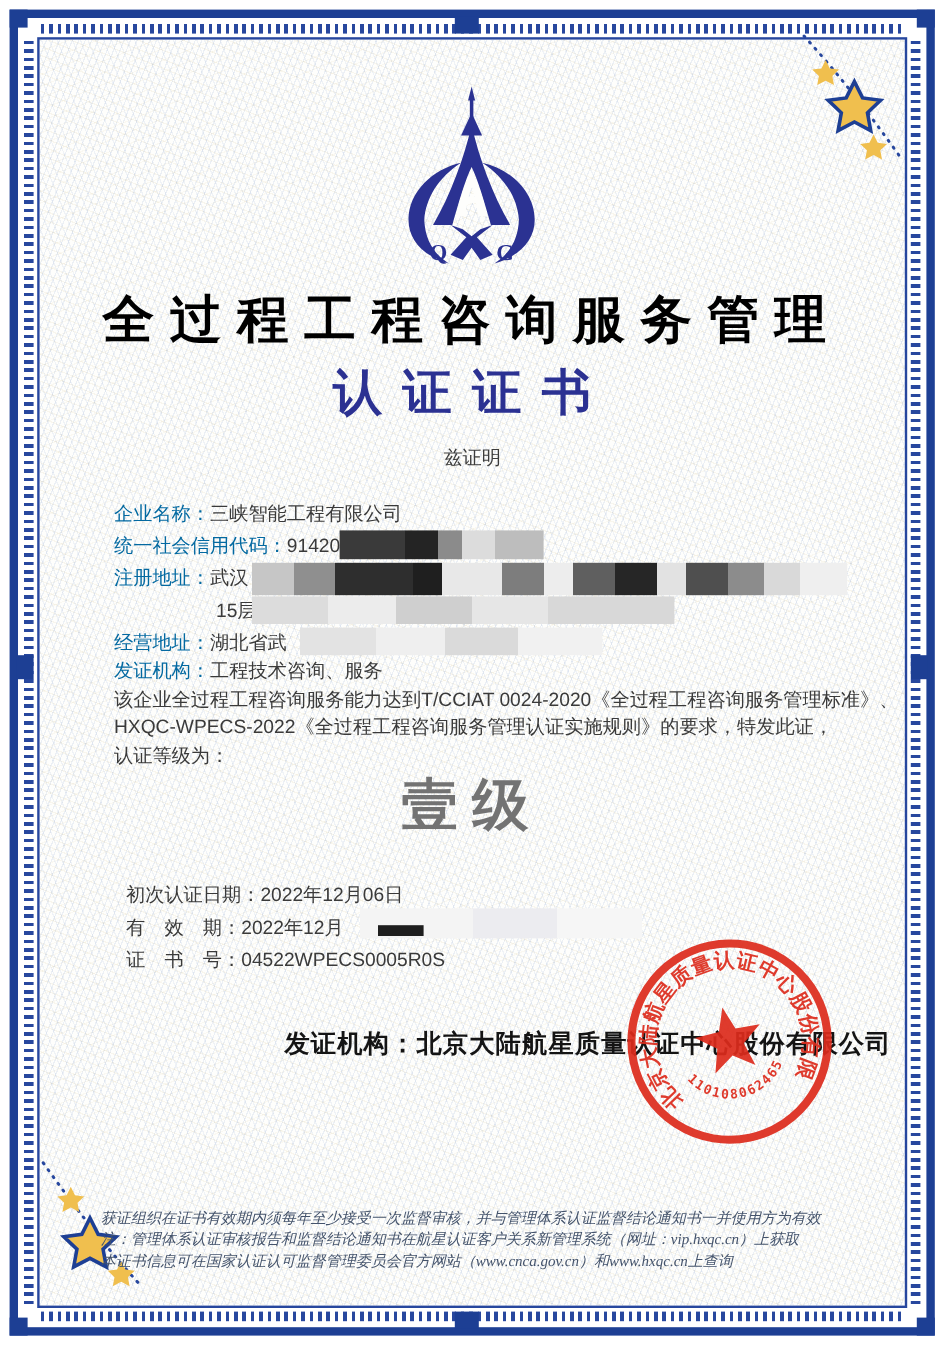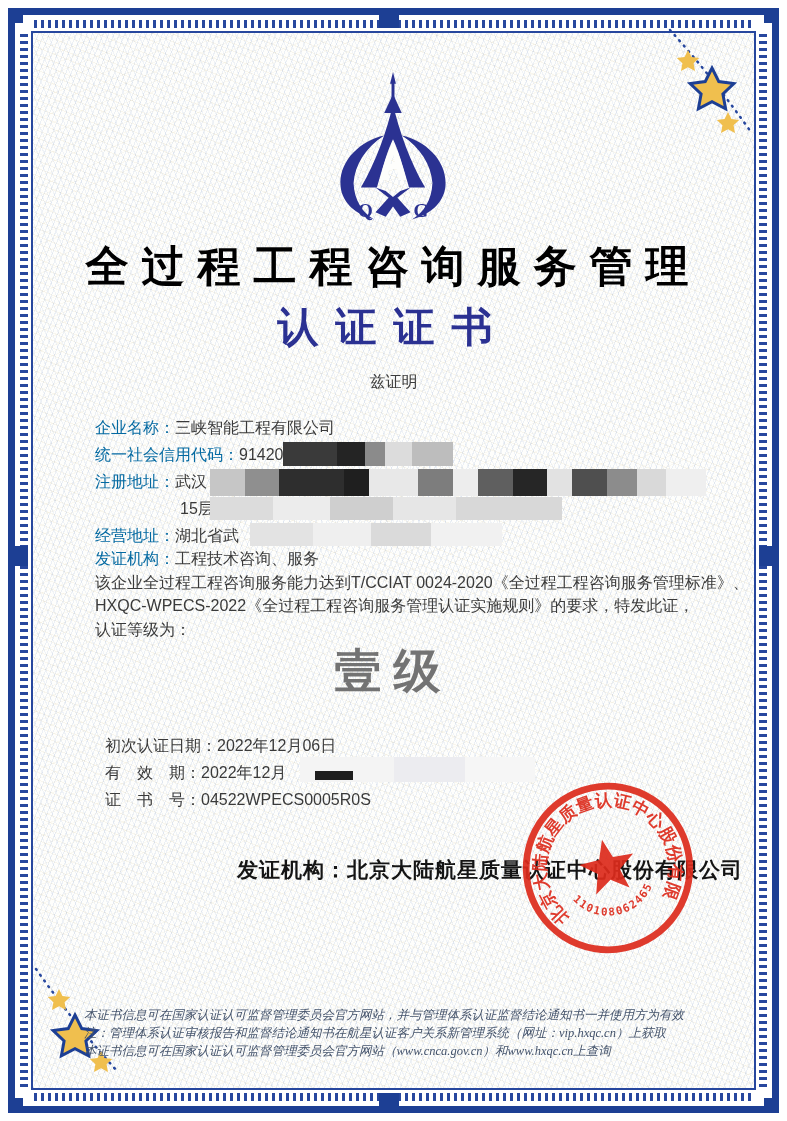--- a/index.html
+++ b/index.html
@@ -213,18 +213,18 @@
     <polygon points="85,57 91.8,75.7 111.6,76.3 95.9,88.6 101.5,107.7 85,96.5 68.5,107.7 74.1,88.6 58.4,76.3 78.2,75.7" fill="#dd2b1c"></polygon>
     <text fill="#dd2b1c" font-size="16.5" font-weight="bold" font-family="Liberation Serif, serif" letter-spacing="0.5">
       <textPath href="#sealTop">北京大陆航星质量认证中心股份有限公司</textPath>
     </text>
     <text fill="#dd2b1c" font-size="10.5" font-weight="bold" font-family="DejaVu Sans Mono, monospace" letter-spacing="1.5">
       <textPath href="#sealBottom">1101080624650</textPath>
     </text>
   </svg>
 
   <div class="abs footnotes">
-    <div>本证书信息可在国家认证认可监督管理委员会官方网站，并与管理体系认证监督结论通知书一并使用方为有效</div>
+    <div>获证组织在证书有效期内须每年至少接受一次监督审核，并与管理体系认证监督结论通知书一并使用方为有效</div>
     <div>注：管理体系认证审核报告和监督结论通知书在航星认证客户关系新管理系统（网址：vip.hxqc.cn）上获取</div>
     <div>本证书信息可在国家认证认可监督管理委员会官方网站（www.cnca.gov.cn）和www.hxqc.cn上查询</div>
   </div>
 
 </div>
 
 </body></html>

